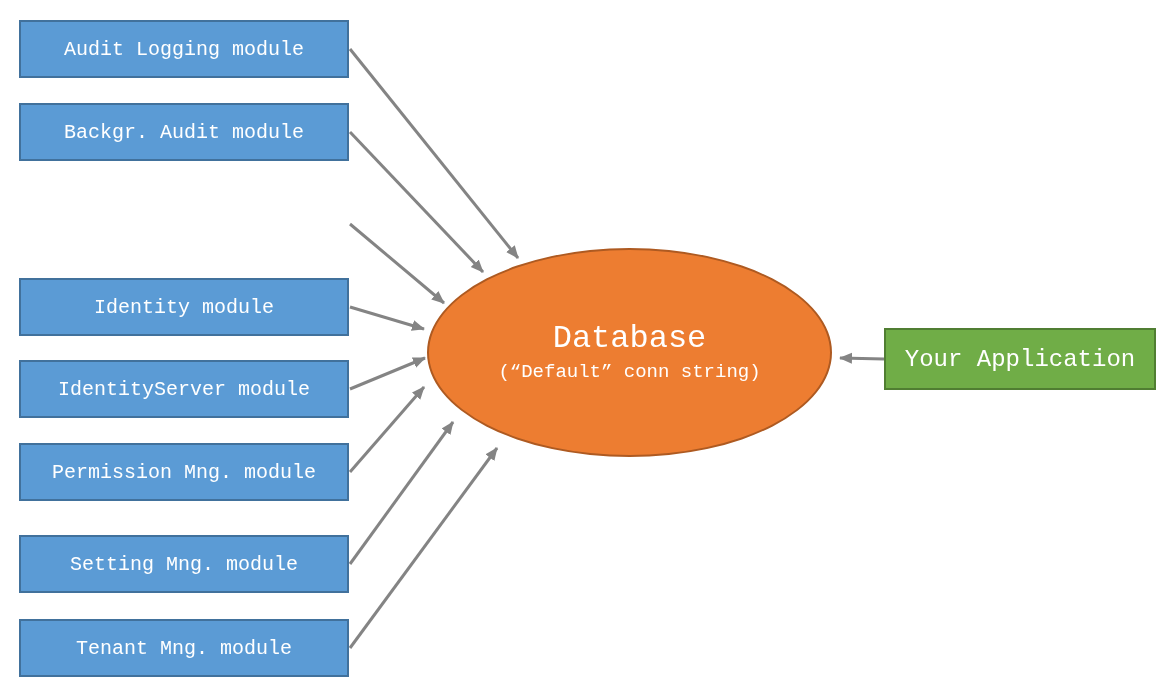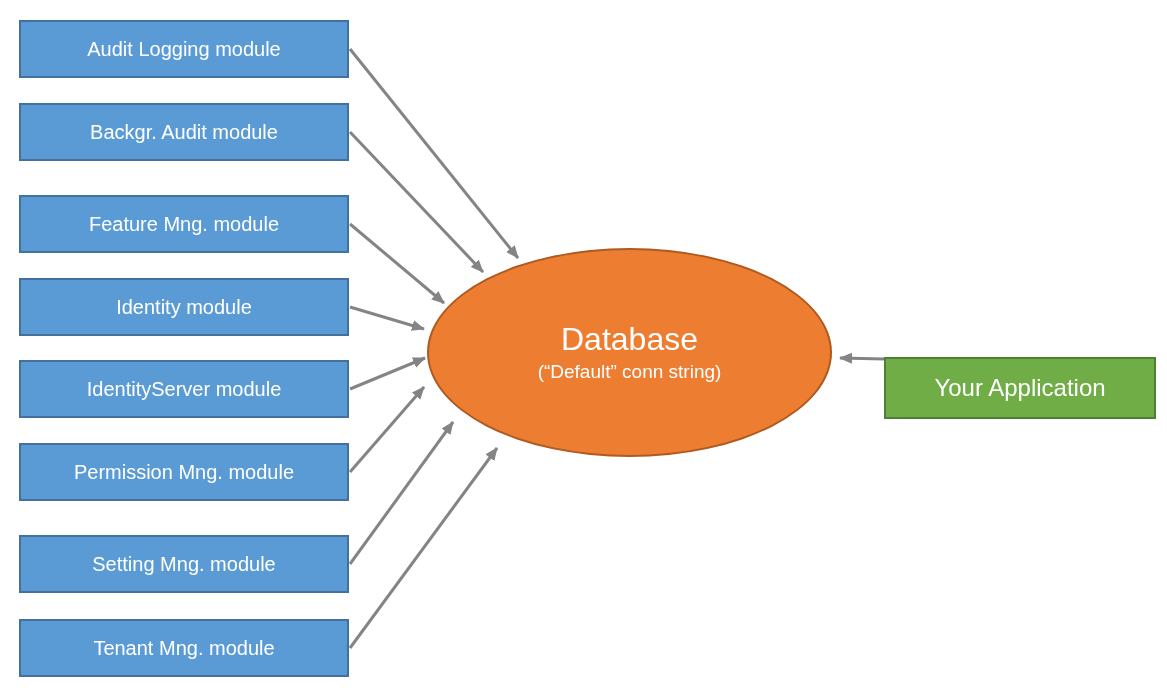--- a/index.html
+++ b/index.html
@@ -11,21 +11,21 @@
     --application-border: #507E32;
     --arrow: #848484;
     --text: #FFFFFF;
   }
   html, body { margin: 0; padding: 0; background: #ffffff; }
   .canvas {
     position: relative;
     width: 1167px;
     height: 694px;
     background: #ffffff;
-    font-family: Liberation Sans, sans-serif;
+    font-family: Liberation Mono, monospace;
     overflow: hidden;
   }
   .arrow-layer {
     position: absolute;
     left: 0; top: 0;
     width: 1167px; height: 694px;
     pointer-events: none;
   }
   .arrow-line {
     stroke: var(--arrow, #848484);
@@ -72,21 +72,20 @@
     width: 272px;
     height: 62px;
     background: var(--application-fill, #70AD47);
     border: 2px solid var(--application-border, #507E32);
     box-sizing: border-box;
     display: flex;
     align-items: center;
     justify-content: center;
     color: var(--text, #fff);
     font-size: 24px;
-    margin-top: 29px;
   }
 </style>
 </head>
 <body>
 
 <div class="canvas">
 
   <svg class="arrow-layer" viewBox="0 0 1167 694" xmlns="http://www.w3.org/2000/svg">
     <defs>
       <marker id="ah" markerUnits="userSpaceOnUse" markerWidth="14" markerHeight="12" refX="12" refY="5.5" orient="auto">
@@ -103,23 +102,20 @@
     <line class="arrow-line" x1="350" y1="648" x2="497" y2="448" marker-end="url(#ah)"></line>
     <line class="arrow-line" x1="884" y1="359" x2="840" y2="358" marker-end="url(#ah)"></line>
   </svg>
 
   <div class="module" style="top:20px">
     <span>Audit Logging module</span>
   </div>
   <div class="module" style="top:103px">
     <span>Backgr. Audit module</span>
   </div>
-  <div class="module" style="top:195px">
-    <span>Feature Mng. module</span>
-  </div>
   <div class="module" style="top:278px">
     <span>Identity module</span>
   </div>
   <div class="module" style="top:360px">
     <span>IdentityServer module</span>
   </div>
   <div class="module" style="top:443px">
     <span>Permission Mng. module</span>
   </div>
   <div class="module" style="top:619px">

